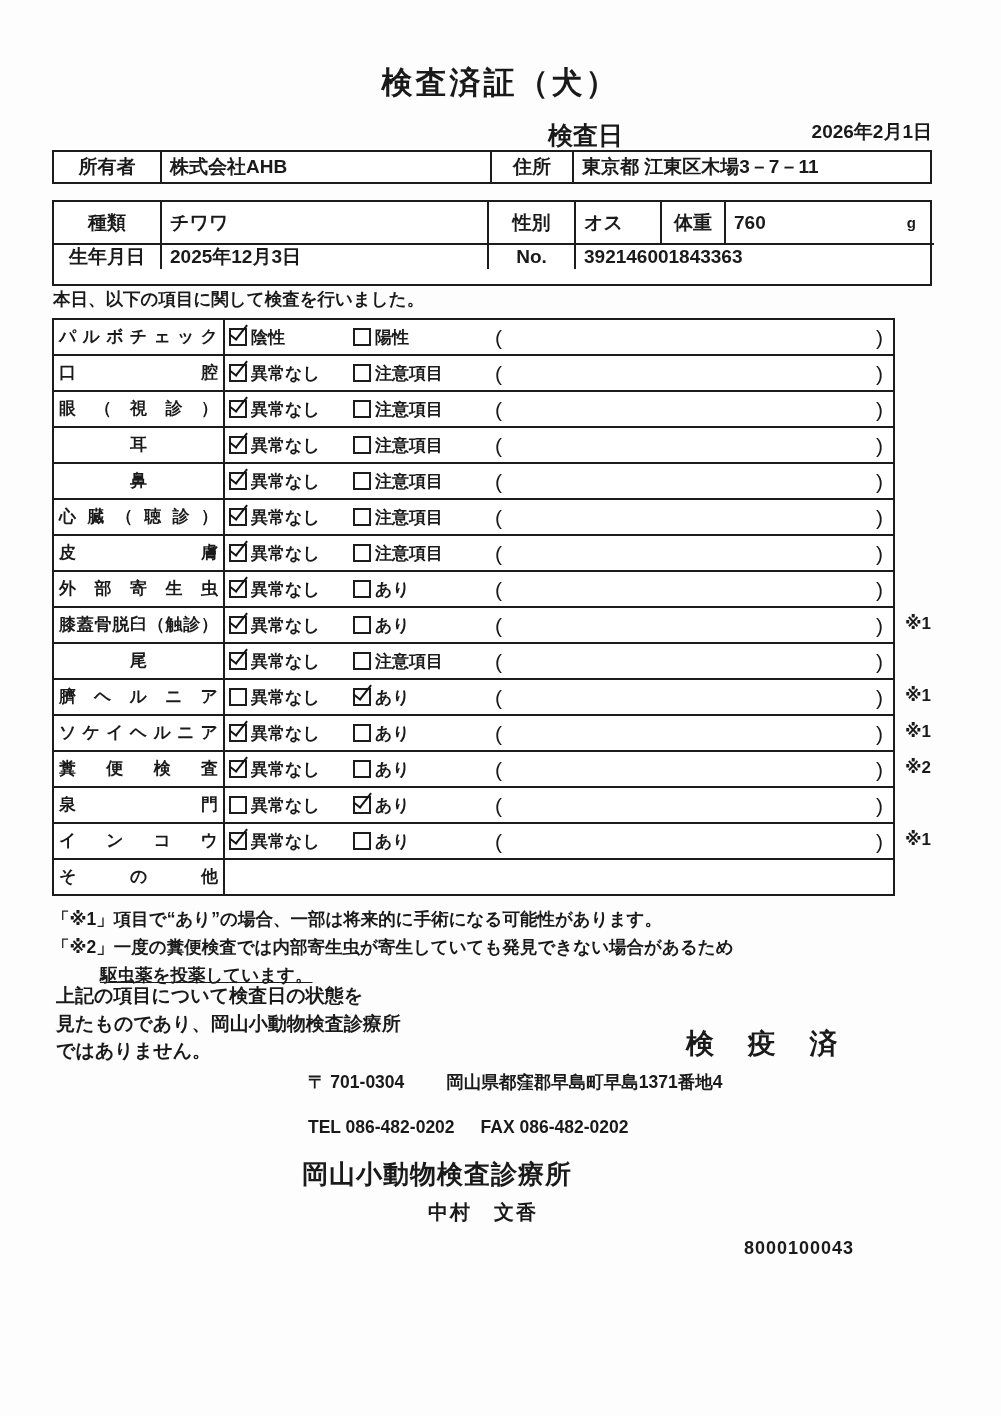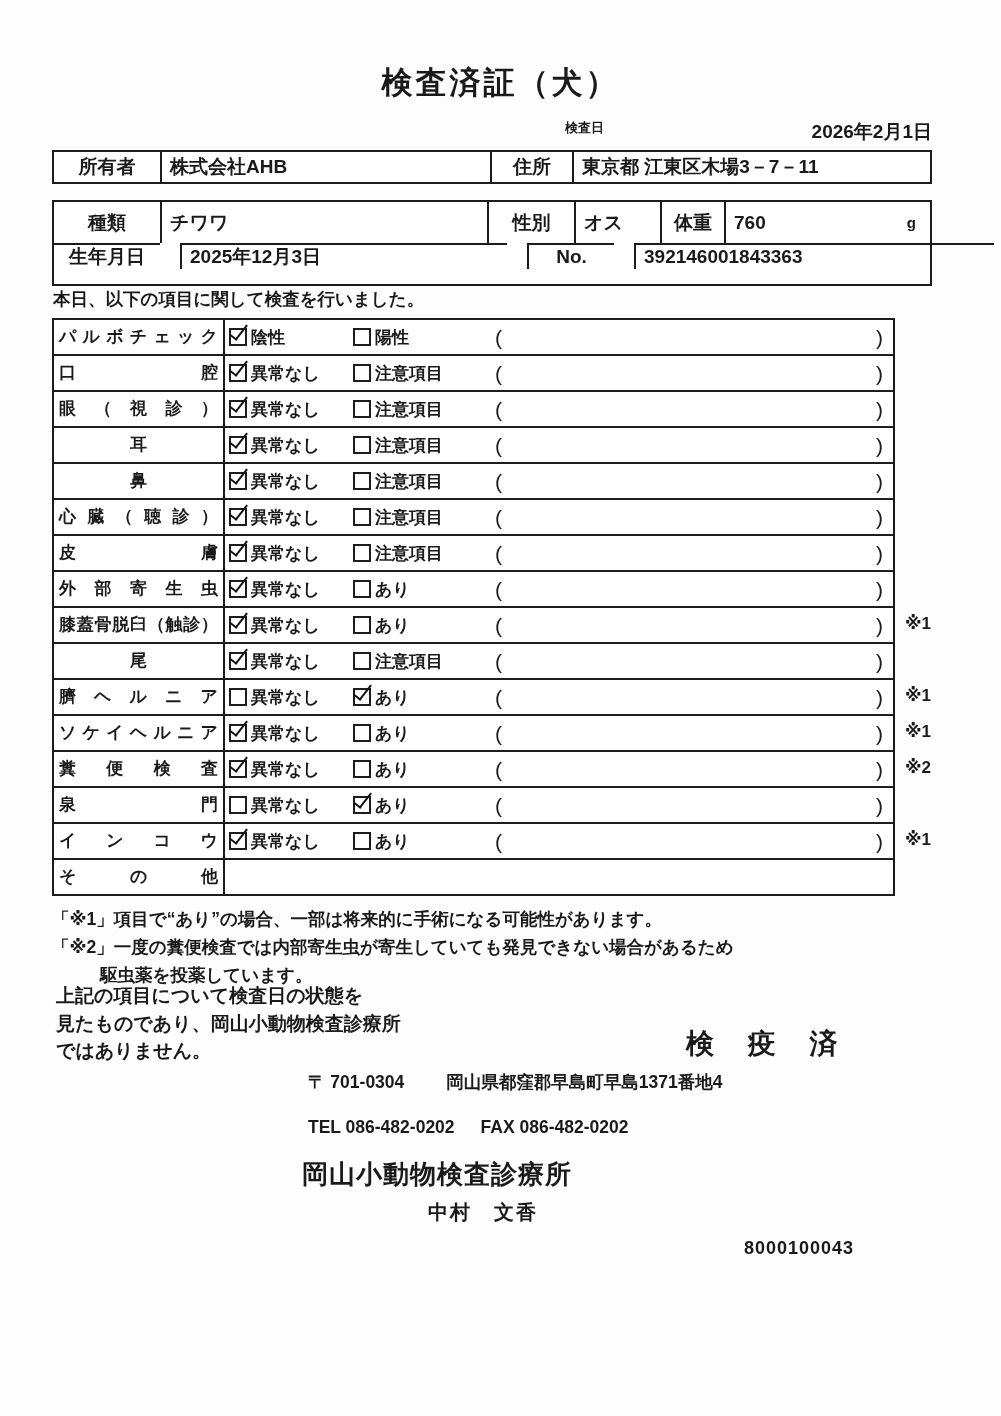--- a/index.html
+++ b/index.html
@@ -19,42 +19,42 @@
   .abs{position:absolute;}
 
   
   .doc-title{
     left:0;top:62px;width:1001px;
     text-align:center;
     font-size:31px;font-weight:700;letter-spacing:3px;
   }
 
   
-  .insp-date-label{left:565px;top:119px;font-size:13px;font-weight:600;}
+  .insp-date-label{left:548px;top:119px;font-size:25px;font-weight:600;}
   .insp-date-value{left:770px;top:119px;width:162px;text-align:right;font-size:19px;font-weight:600;}
 
   
   .box{border:2px solid #1c1c1c;box-sizing:border-box;background:#fff;}
   .grid{display:grid;}
   .cell{
     box-sizing:border-box;
     display:flex;align-items:center;
     font-size:19px;font-weight:600;
     padding:0 8px;
     overflow:hidden;white-space:nowrap;
   }
   .cell.bl{border-left:2px solid #1c1c1c;}
   .cell.bt{border-top:2px solid #1c1c1c;}
   .cell.ctr{justify-content:center;padding:0 2px;}
   .cell.rt{justify-content:space-between;}
   .owner-table{left:52px;top:150px;width:880px;height:34px;}
   .owner-table .grid{grid-template-columns:106px 330px 82px 362px;height:100%;}
   .info-table{left:52px;top:200px;width:880px;height:86px;}
   .info-rowA{grid-template-columns:106px 327px 87px 86px 64px 210px;height:41px;}
-  .info-rowB{grid-template-columns:106px 327px 87px 360px;height:26px;gap:20px;}
+  .info-rowB{grid-template-columns:106px 327px 87px 360px;height:26px;}
   .weight-cell{padding-right:18px;}
   .weight-unit{font-size:15px;margin-left:14px;font-weight:600;}
 
   .intro-line{left:53px;top:287px;font-size:17.5px;font-weight:600;}
 
   
   .chk-table{
     left:52px;top:318px;width:843px;
     border:2px solid #1c1c1c;box-sizing:border-box;background:#fff;
   }
@@ -95,21 +95,21 @@
   .paren{font-size:21px;font-weight:400;line-height:1;}
   .paren.po{margin-left:6px;}
   .paren.pc{margin-left:auto;margin-right:10px;}
   .chk-note{
     position:absolute;left:851px;top:5px;width:50px;
     font-size:17px;font-weight:700;white-space:nowrap;
   }
 
   
   .footnotes{left:52px;top:905px;font-size:17.5px;font-weight:600;line-height:28px;}
-  .footnotes .indent{padding-left:48px;}
+  .footnotes .indent{padding-left:48px;text-decoration:underline;}
 
   
   .disclaimer{left:56px;top:982px;font-size:19px;font-weight:700;line-height:27.5px;}
 
   
   .stamp{left:686px;top:1025px;font-size:28px;font-weight:600;letter-spacing:13px;white-space:nowrap;}
 
   
   .postal-row{left:308px;top:1070px;display:flex;gap:42px;font-size:17.5px;font-weight:600;white-space:nowrap;text-align:center;}
   .tel-row{left:308px;top:1117px;display:flex;gap:26px;font-size:17.5px;font-weight:600;white-space:nowrap;justify-content:flex-end;}

